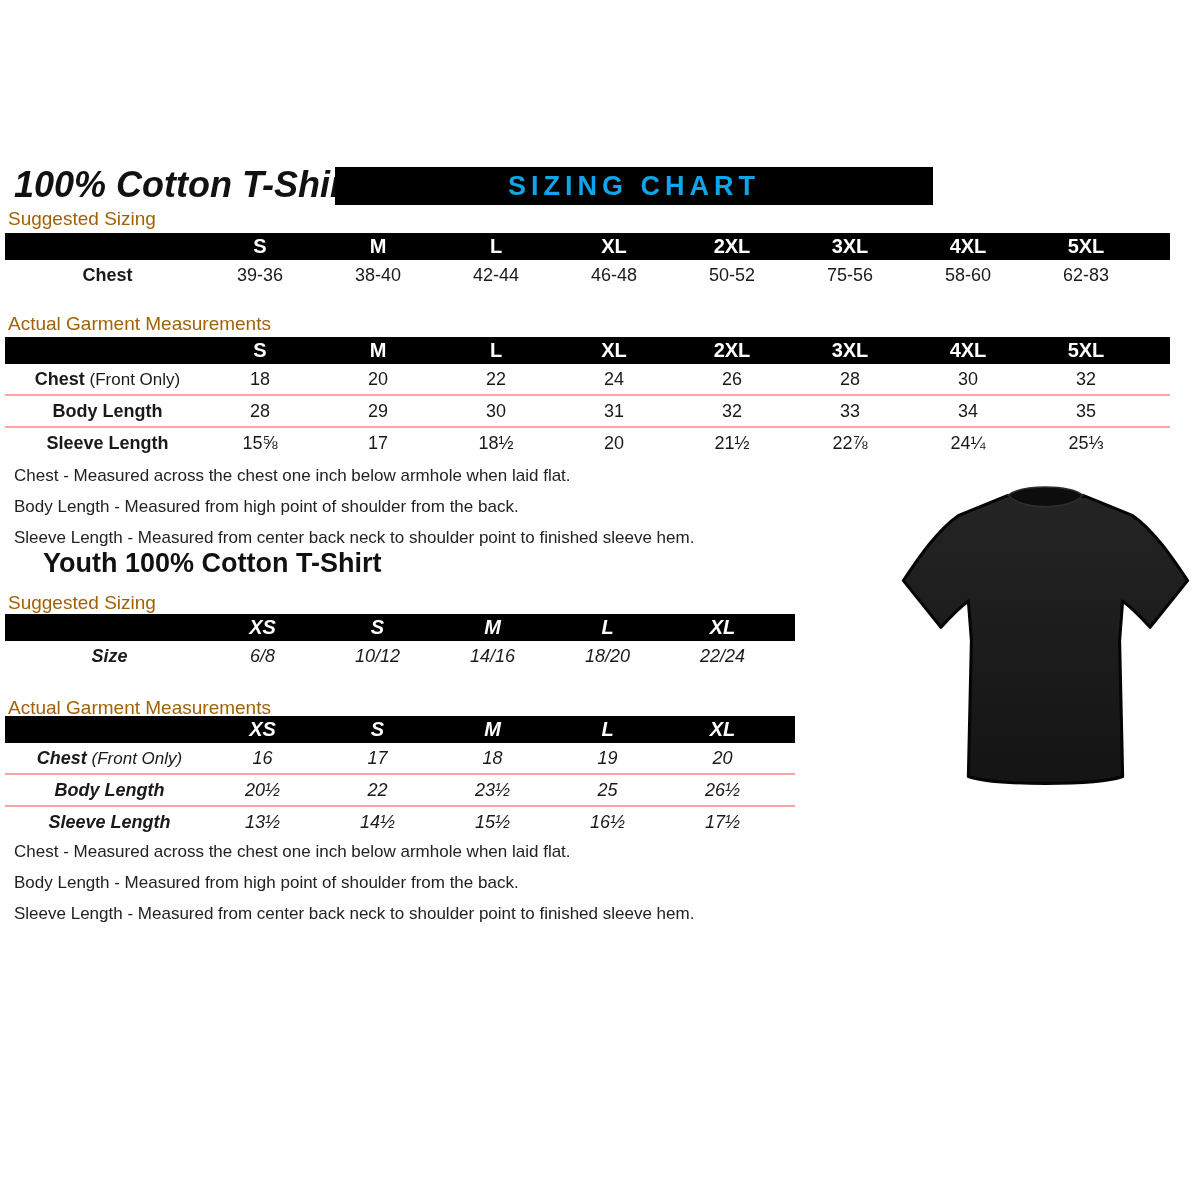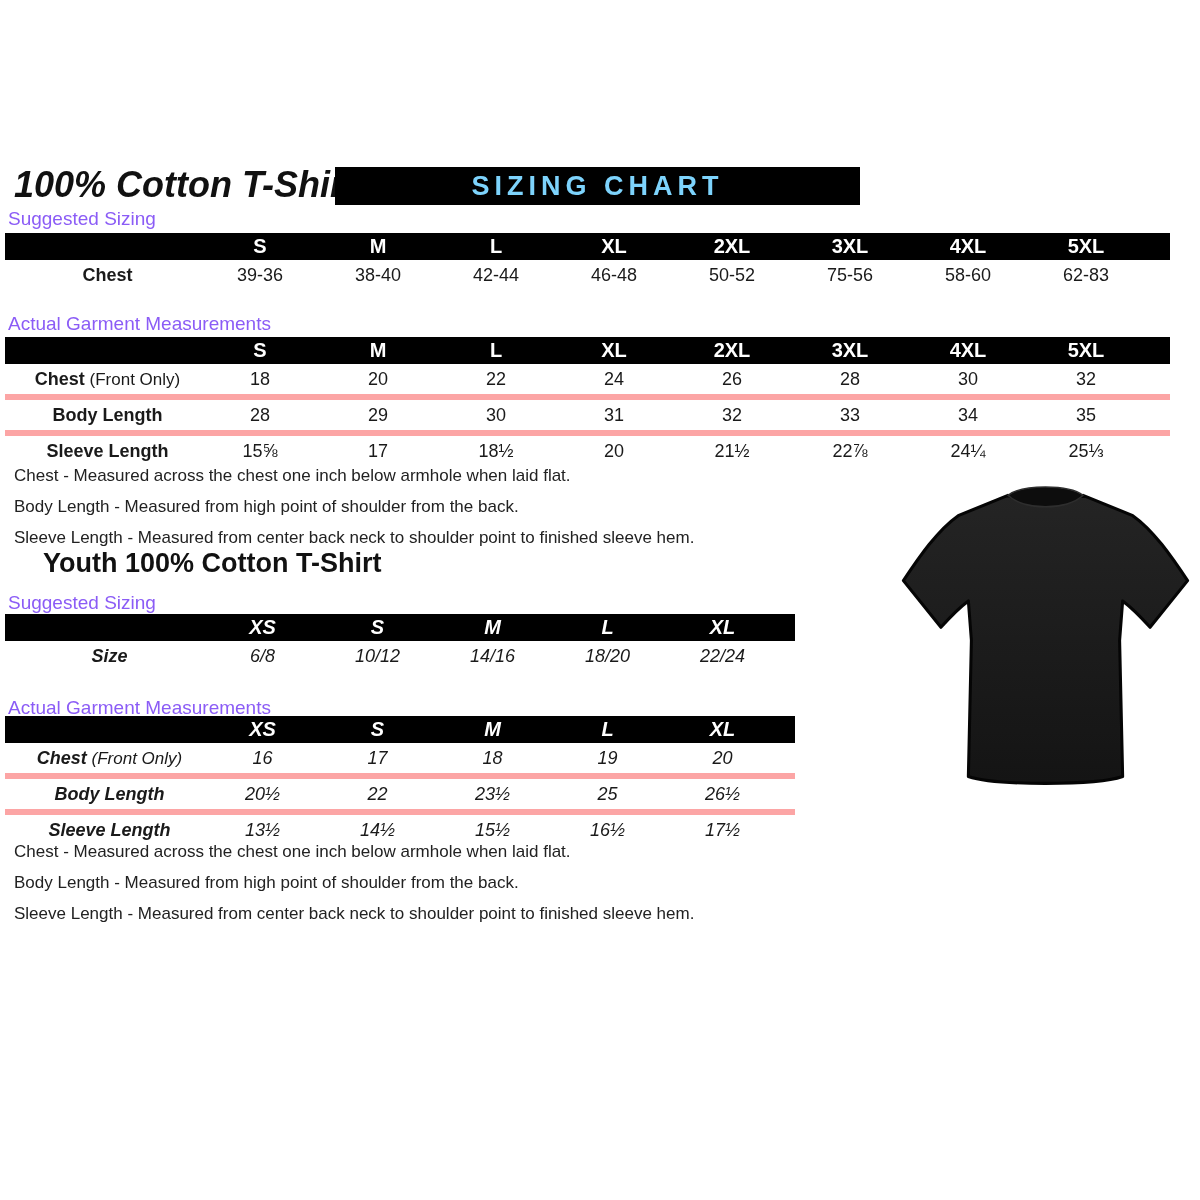--- a/index.html
+++ b/index.html
@@ -4,24 +4,24 @@
 <style>
   html,body{margin:0;padding:0;}
   body{
     width:1200px;height:1200px;position:relative;background:#ffffff;
     font-family:"Liberation Sans", sans-serif;color:#1a1a1a;overflow:hidden;
   }
   .abs{position:absolute;}
 
   .main-title{left:14px;top:164px;font-size:36px;font-weight:700;color:#111;font-style:italic;}
   .banner{
-    left:335px;top:167px;width:525px;height:38px;background:#000;color:#7dd3fc;
+    left:335px;top:167px;width:598px;height:38px;background:#000;color:#0ea5e9;
     font-size:27px;font-weight:700;letter-spacing:5px;text-align:center;line-height:39px;
   }
-  .sec-label{font-size:19px;color:#8b5cf6;}
+  .sec-label{font-size:19px;color:#a16207;}
   .lbl-sug-adult{left:8px;top:208px;}
   .lbl-act-adult{left:8px;top:313px;}
   .lbl-sug-youth{left:8px;top:592px;}
   .lbl-act-youth{left:8px;top:697px;}
   .youth-title{left:2px;top:548px;font-size:27px;font-weight:700;color:#111;margin-left:41px;}
 
   .tbl-wrap{left:5px;}
   .tw-adult-sug{top:233px;}
   .tw-adult-act{top:337px;}
   .tw-youth-sug{top:614px;}
@@ -40,21 +40,21 @@
   thead th{
     background:#000;color:#fff;font-weight:700;font-size:20px;
     height:27px;text-align:center;padding:0;
   }
   tbody td{
     text-align:center;font-size:18px;height:30px;padding:0;color:#1a1a1a;vertical-align:middle;
   }
   tbody td.lbl{text-align:center;padding-left:9px;font-size:18px;}
   tbody td.lbl b{font-weight:700;}
   tbody td.lbl span{font-weight:400;font-size:17px;}
-  .lined tbody tr:not(:last-child) td{border-bottom:6px solid #fca5a5;}
+  .lined tbody tr:not(:last-child) td{border-bottom:2px solid #fca5a5;}
 
   .notes p{margin:0 0 9px 0;font-size:17px;line-height:22px;color:#222;}
   .notes-adult{left:14px;top:465px;}
   .notes-youth{left:14px;top:841px;}
 
   .tshirt{left:893px;top:473px;width:305px;height:335px;}
 </style>
 </head>
 <body>
 

